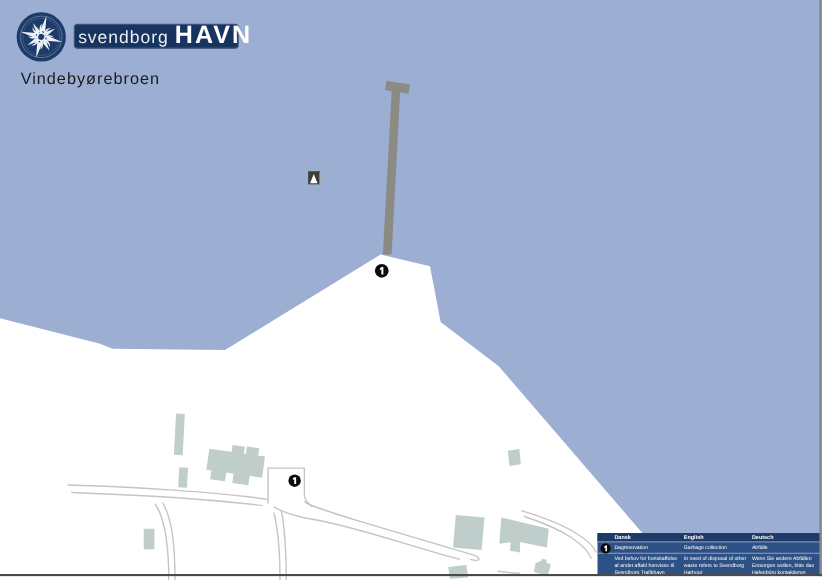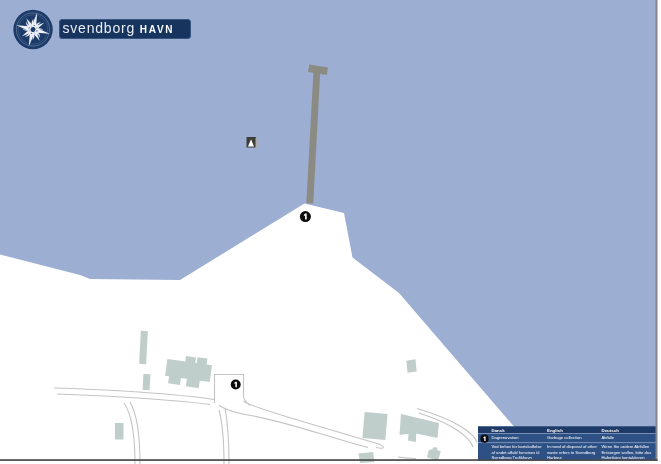--- a/index.html
+++ b/index.html
@@ -145,16 +145,17 @@
     <text x="601.5" y="458.9">Hafenbüro kontaktieren</text>
   </g>
 
   <rect x="655.5" y="0" width="2" height="461" fill="#85858d"></rect>
 
   <rect x="0" y="459.2" width="657.5" height="1.7" fill="#4a4a4a"></rect>
 </svg>
 
 <div style="position:absolute;left:59px;top:19px;width:132px;height:20px;background:#17345f;border-radius:3px;border:1px solid #3a5480;box-sizing:border-box;"></div>
 
-<div style="position:absolute;left:62.5px;top:20px;width:130px;height:17px;color:#e9edf4;font-size:14px;line-height:17px;letter-spacing:0.8px;white-space:nowrap;">svendborg <b style="color:#fff;font-size:10px;letter-spacing:1.7px;">HAVN</b></div>
+<div style="position:absolute;left:62.5px;top:20px;width:130px;height:17px;color:#e9edf4;font-size:14px;line-height:17px;letter-spacing:0.8px;white-space:nowrap;">svendborg <b style="color:#fff;font-size:20px;letter-spacing:1.7px;">HAVN</b></div>
 
+<div style="position:absolute;left:16.5px;top:54.5px;font-size:13px;color:#1a1a1a;letter-spacing:0.8px;">Vindebyørebroen</div>
 
 </div>
 
 </body></html>

